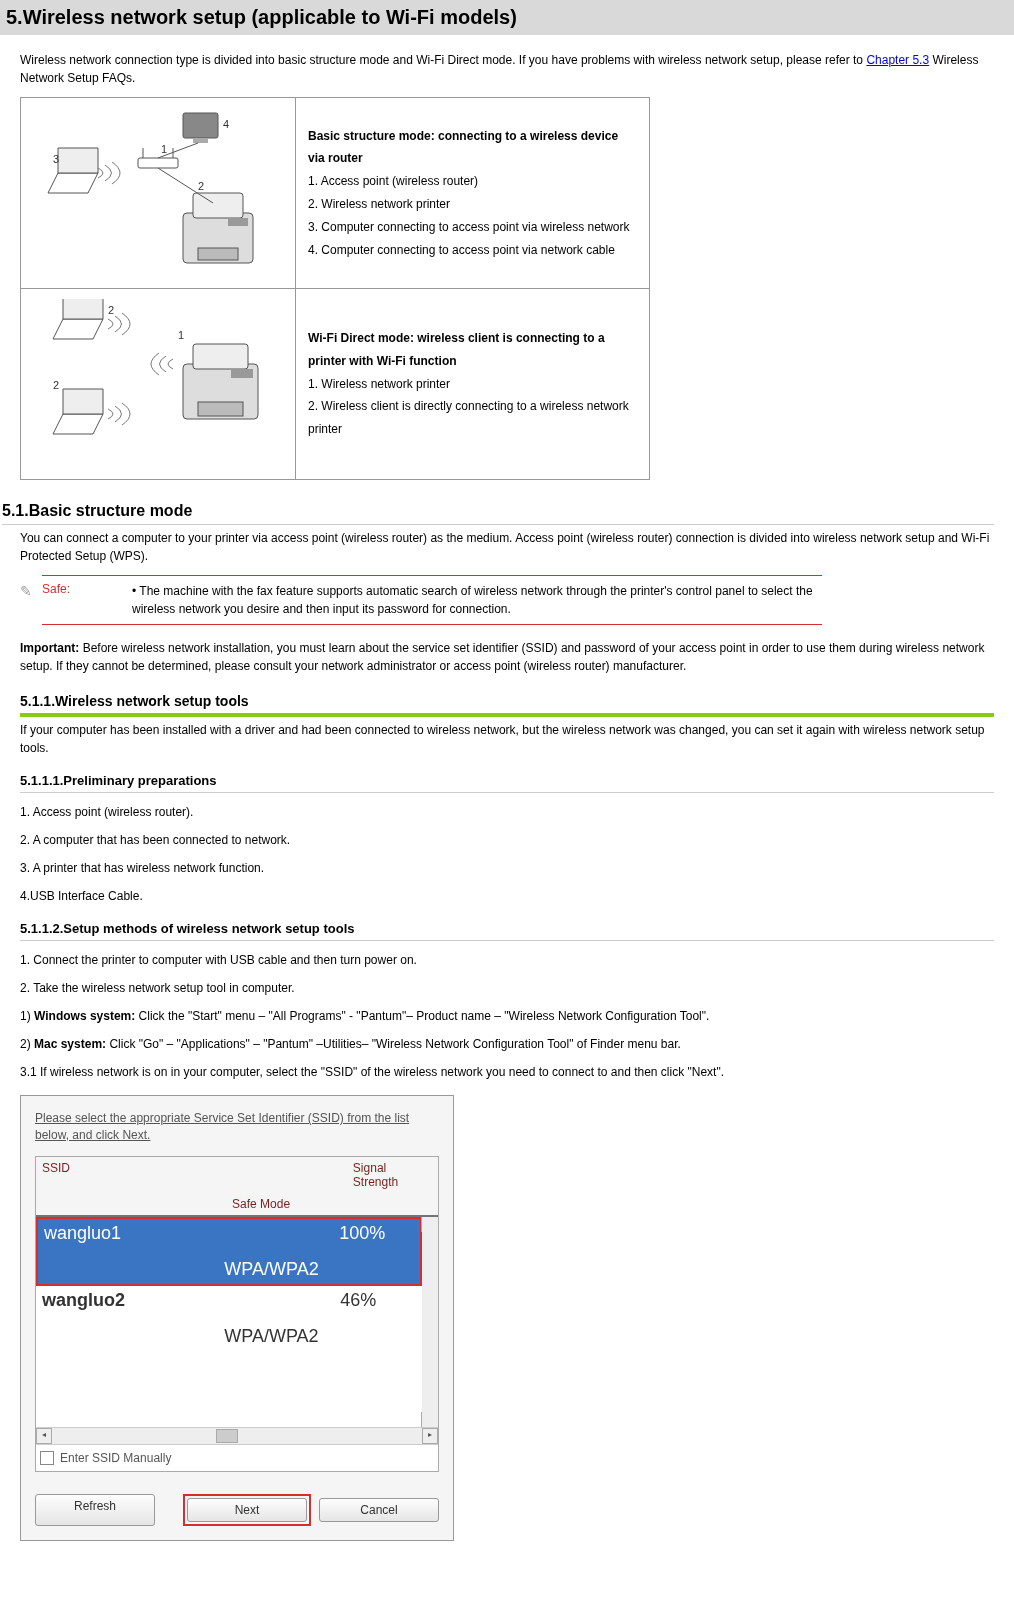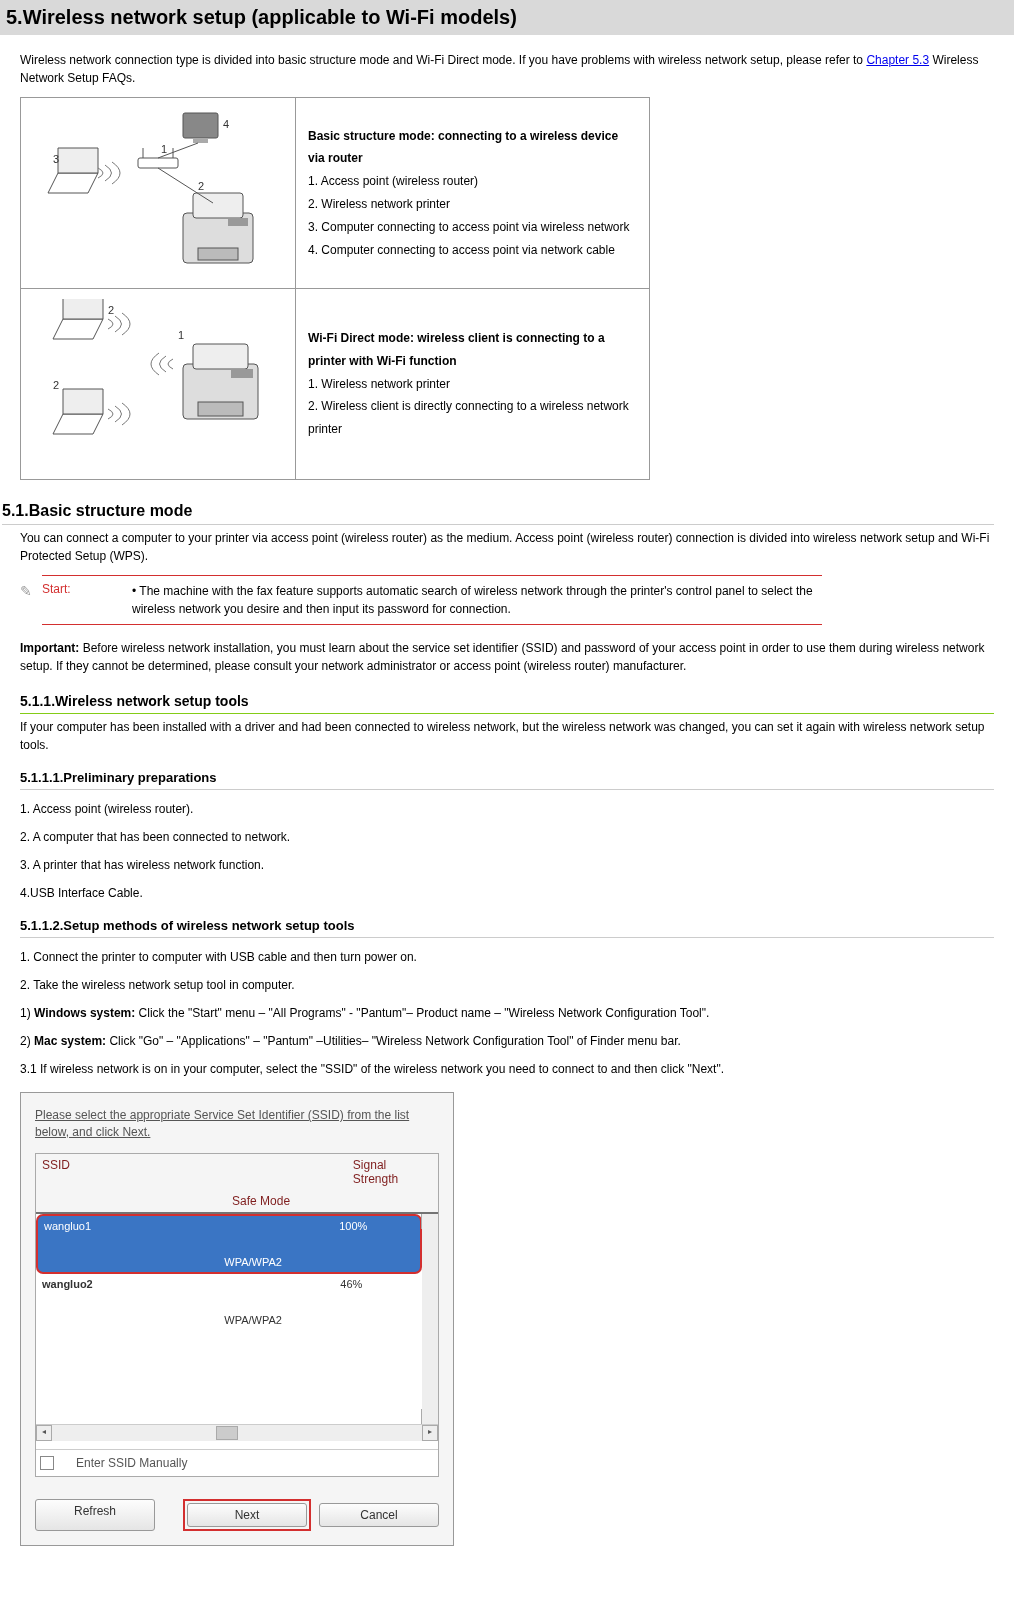--- a/index.html
+++ b/index.html
@@ -41,21 +41,21 @@
     font-weight: bold;
     margin: 22px 0 4px -18px;
     padding-bottom: 4px;
     border-bottom: 1px solid #ccc;
   }
   h4.subsec {
     font-size: 14px;
     font-weight: bold;
     margin: 18px 0 4px 0;
     padding-bottom: 4px;
-    border-bottom: 1px solid #84cc16;
+    border-bottom: 4px solid #84cc16;
   }
   h5.subsubsec {
     font-size: 13px;
     font-weight: bold;
     margin: 16px 0 4px 0;
     padding-bottom: 4px;
     border-bottom: 1px solid #ccc;
   }
   .note-box {
     display: flex;
@@ -99,38 +99,37 @@
     display: flex;
     background: #f5f5f5;
     border-bottom: 2px solid #737373;
     font-size: 12px;
     color: #7f1d1d;
   }
   .col-ssid { width: 180px; padding: 4px 6px; }
   .col-mode { width: 110px; padding: 4px 6px; margin-top: 36px; }
   .col-sig { width: 80px; padding: 4px 6px; }
   .grid-body { height: 210px; overflow: hidden; position: relative; border-right: 16px solid #eee; }
-  .grid-row { display: flex; font-size: 11px; border-radius: 7px; }
+  .grid-row { display: flex; font-size: 18px; }
   .row-sel { background: #3a75c4; color: #fff; border: 2px solid #d32f2f; }
   .row-norm { font-weight: bold; }
   .scroll-thumb { position: absolute; right: -14px; top: 150px; width: 12px; height: 20px; background: #ccc; border: 1px solid #aaa; }
   .scroll-up { position: absolute; right: -15px; top: -1px; width: 14px; height: 14px; background: #eee; border: 1px solid #aaa; font-size: 8px; text-align: center; line-height: 12px; color: #555; }
   .scroll-dn { position: absolute; right: -15px; bottom: -1px; width: 14px; height: 14px; background: #eee; border: 1px solid #aaa; font-size: 8px; text-align: center; line-height: 12px; color: #555; }
   .hscroll { height: 16px; background: #eee; border-top: 1px solid #ccc; position: relative; }
   .hbtn-l { position: absolute; left: 0; top: 0; width: 14px; height: 14px; background: #eee; border: 1px solid #aaa; font-size: 8px; text-align: center; line-height: 12px; color:#555;}
   .hbtn-r { position: absolute; right: 0; top: 0; width: 14px; height: 14px; background: #eee; border: 1px solid #aaa; font-size: 8px; text-align: center; line-height: 12px; color:#555;}
   .hthumb { position: absolute; left: 180px; top: 1px; width: 20px; height: 12px; background: #ccc; border: 1px solid #aaa; }
   .manual-row {
     padding: 6px 4px;
     border-top: 1px solid #ccc;
     display: flex;
     align-items: center;
-    gap: 22px;
+    gap: 6px;
     color: #555;
-    margin-top: 8px;
   }
   .cb {
     width: 12px; height: 12px; border: 1px solid #888; background: #fff; display: inline-block;
   }
   .dialog-buttons {
     display: flex;
     justify-content: space-between;
     padding: 12px 14px 14px 14px;
   }
   .btn {
@@ -249,21 +248,21 @@
     </tr>
   </tbody>
     </table>
 
   <h3 class="sec">5.1.Basic structure mode</h3>
   <p>You can connect a computer to your printer via access point (wireless router) as the medium. Access point (wireless router) connection is divided into wireless network setup and Wi-Fi Protected Setup (WPS).</p>
 
   <div class="note-box">
     <div class="note-icon">✎</div>
     <div class="note-body">
-      <div class="note-label">Start:</div>
+      <div class="note-label">Safe:</div>
       <div class="note-text">• The machine with the fax feature supports automatic search of wireless network through the printer's control panel to select the wireless network you desire and then input its password for connection.</div>
     </div>
   </div>
 
   <p>
     <b>Important:</b><span> Before wireless network installation, you must learn about the service set identifier (SSID) and password of your access point in order to use them during wireless network setup. If they cannot be determined, please consult your network administrator or access point (wireless router) manufacturer.</span>
   </p>
 
   <h4 class="subsec">5.1.1.Wireless network setup tools</h4>
   <p>If your computer has been installed with a driver and had been connected to wireless network, but the wireless network was changed, you can set it again with wireless network setup tools.</p>

